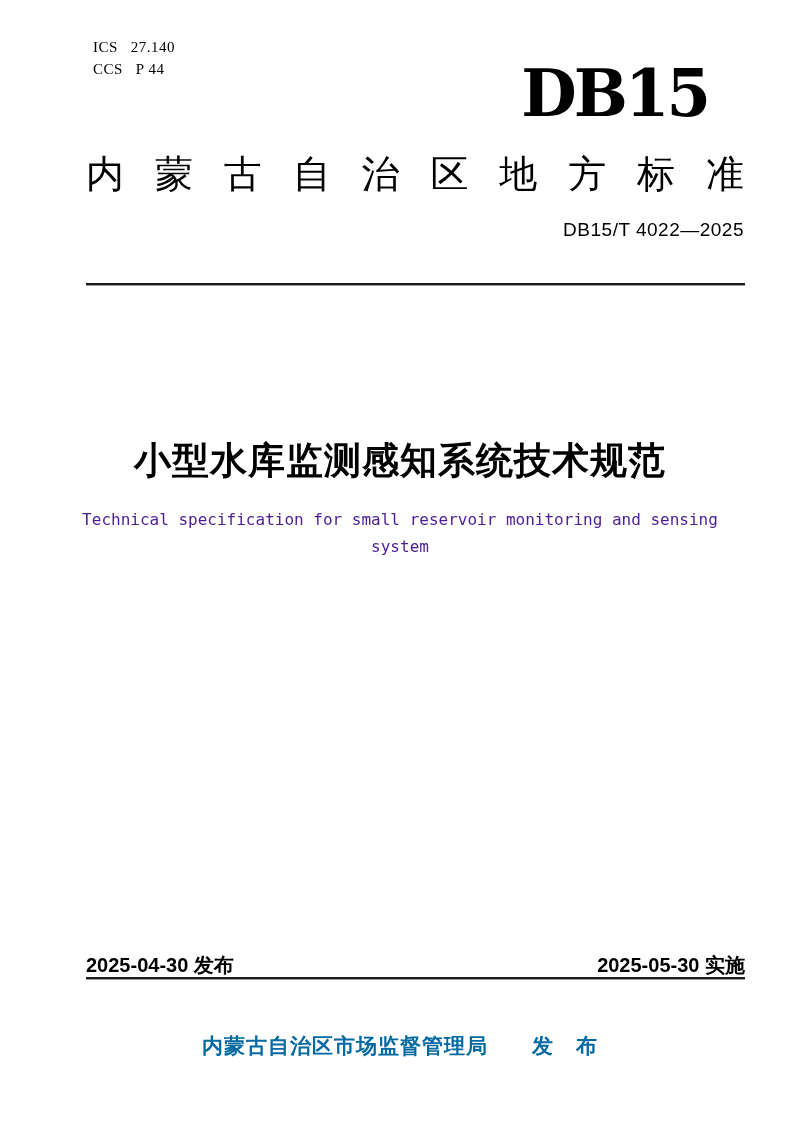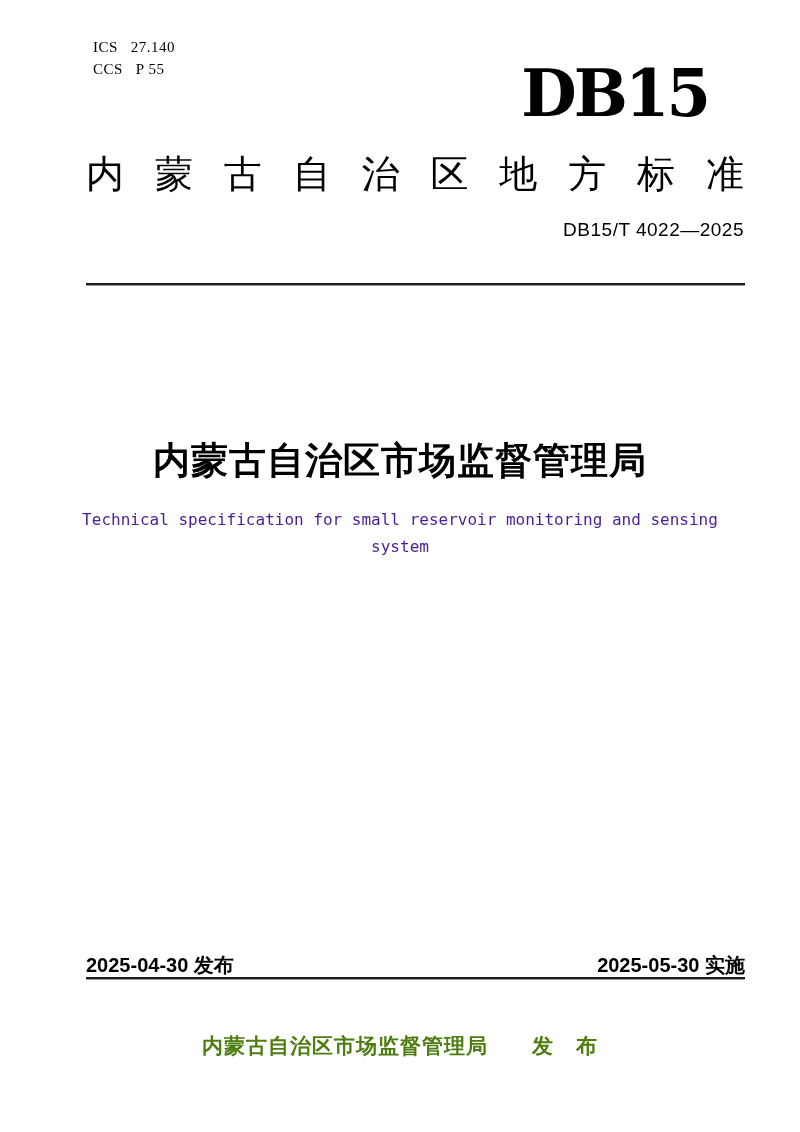--- a/index.html
+++ b/index.html
@@ -119,46 +119,46 @@
 
   .publisher {
     position: absolute;
     left: 0;
     width: 800px;
     top: 1032px;
     text-align: center;
     font-size: 21px;
     font-weight: 600;
     letter-spacing: 1px;
-    color: #4d7c0f;
+    color: #0369a1;
   }
 </style>
 </head>
 <body>
 
 <div class="page">
 
   <div class="ics-block">
     <div>
       <span>ICS</span><span class="code">27.140</span>
     </div>
     <div>
-      <span>CCS</span><span class="code">P 55</span>
+      <span>CCS</span><span class="code">P 44</span>
     </div>
   </div>
 
   <div class="db15-logo">DB15</div>
 
   <div class="std-name">内蒙古自治区地方标准</div>
 
   <div class="std-number">DB15/T 4022—2025</div>
 
   <div class="rule rule-top"></div>
 
-  <h1 class="title-zh">内蒙古自治区市场监督管理局</h1>
+  <h1 class="title-zh">小型水库监测感知系统技术规范</h1>
 
   <div class="title-en">
     <div>Technical specification for small reservoir monitoring and sensing</div>
     <div>system</div>
   </div>
 
   <div class="dates-row">
     <span>2025-04-30 发布</span>
     <span>2025-05-30 实施</span>
   </div>

